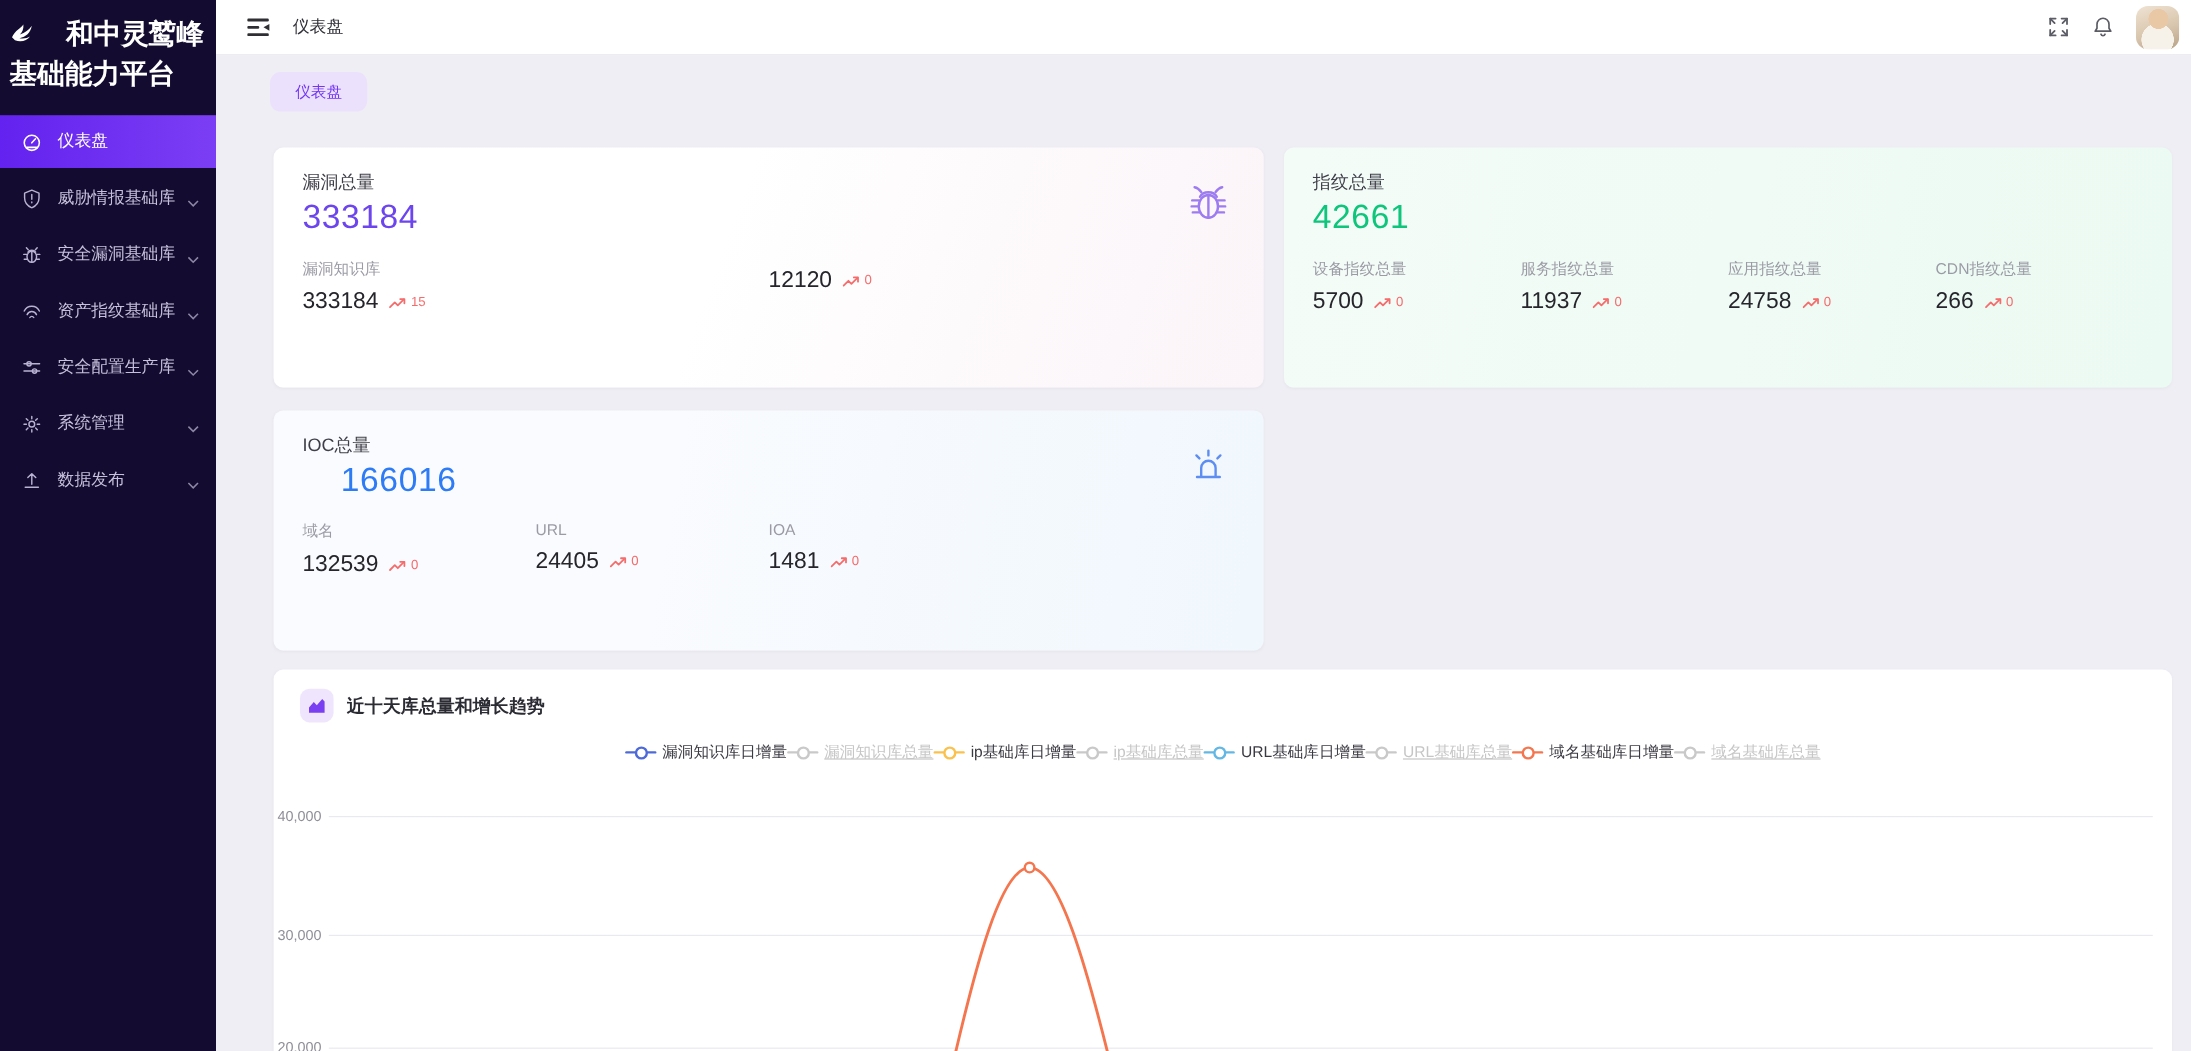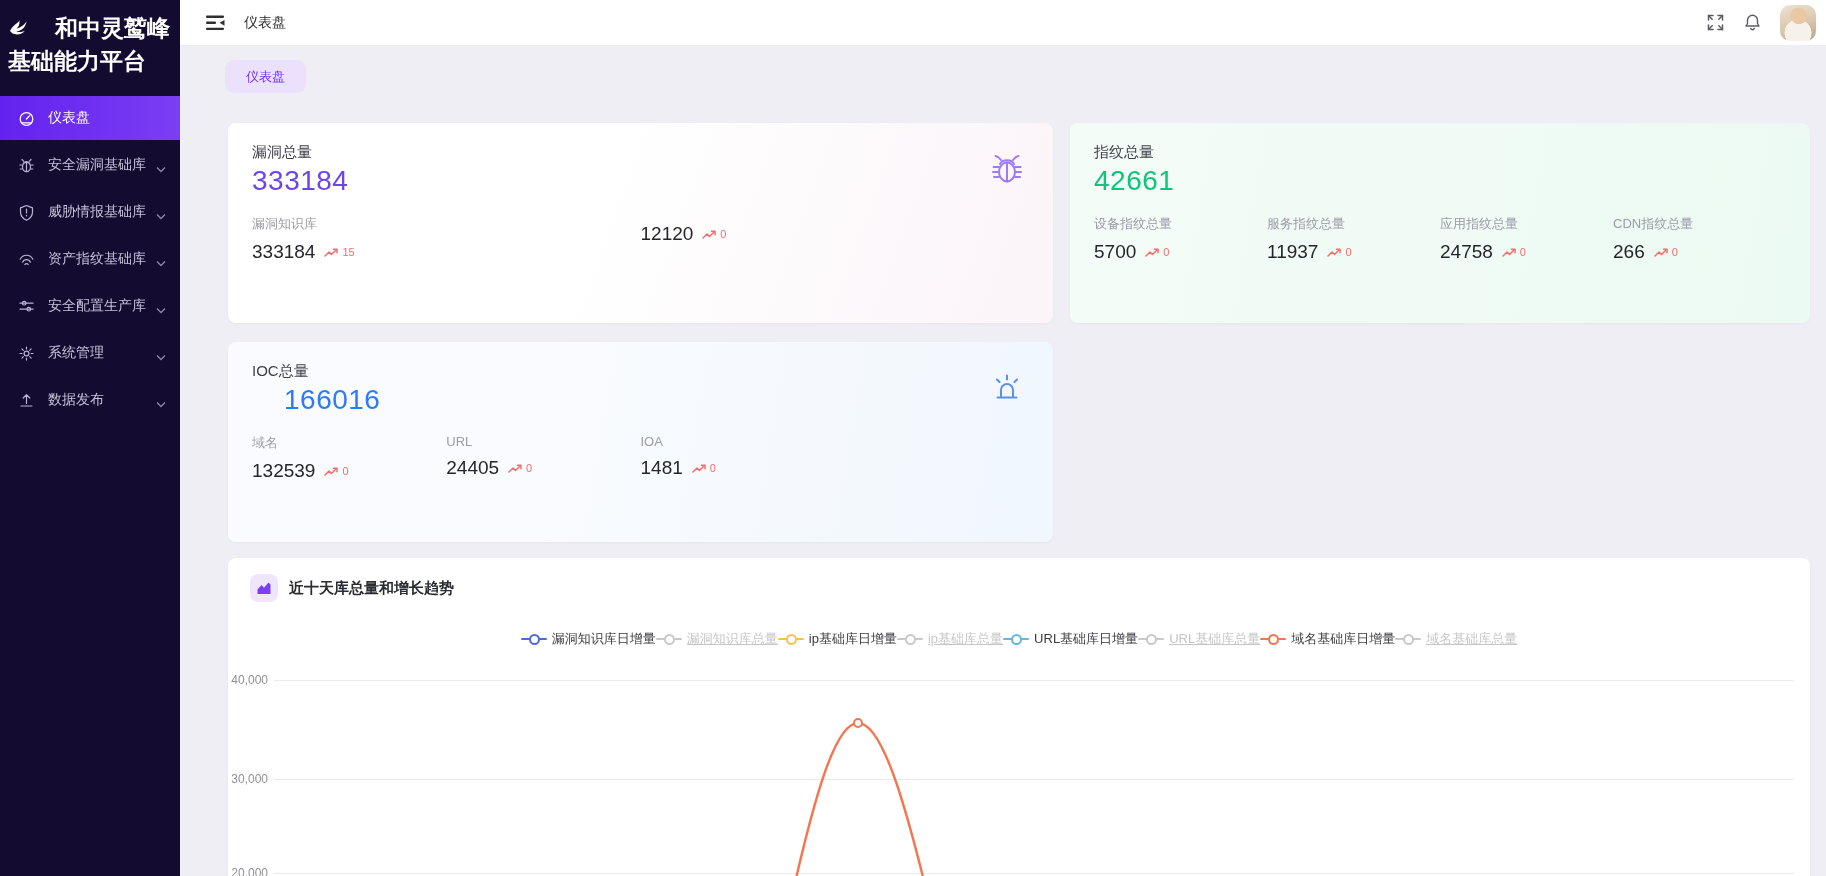--- a/index.html
+++ b/index.html
@@ -60,21 +60,21 @@
   .corner-icon { position:absolute; top:28px; right:28px; width:36px; height:36px; }
 
   .today-label { position:absolute; left:24px; top:92px; font-size:13px; color:#9b9ba5; }
   .today-track { position:absolute; left:24px; right:24px; top:118px; height:6px; border-radius:3px; background:#e9e8ee; }
 
   
   .card-chart { left:228px; top:558px; width:1582px; height:430px; background:#fff; }
   .chart-title-row { position:absolute; left:22px; top:16px; display:flex; align-items:center; }
   .chart-title-icon { width:28px; height:28px; border-radius:8px; background:#efe6fd; display:flex; align-items:center; justify-content:center; }
   .chart-title { margin-left:11px; font-size:15px; font-weight:700; color:#2b2b33; }
-  .legend { position:absolute; left:0; right:0; top:72px; display:flex; justify-content:center; align-items:center; }
+  .legend { position:absolute; left:0; right:0; top:60px; display:flex; justify-content:center; align-items:center; }
   .legend-item { display:flex; align-items:center; gap:5px; cursor:pointer; }
   .lg-marker { position:relative; width:26px; height:12px; }
   .lg-marker::before { content:''; position:absolute; left:0; right:0; top:5px; height:2px; background:var(--c,#999); border-radius:2px; }
   .lg-marker::after { content:''; position:absolute; left:8px; top:1px; width:7px; height:7px; border:2px solid var(--c,#999); border-radius:50%; background:#fff; }
   .lg-label { font-size:13px; color:#3a3a42; }
   .legend-item.off .lg-label { color:#c6c6c6;text-decoration:underline; }
 
   .gridline { position:absolute; left:46px; right:16px; height:0; border-top:1px solid #e9e9f0; }
   .ytick { position:absolute; left:0; width:40px; text-align:right; font-size:12px; color:#8f8f99; }
   .trend-svg { position:absolute; left:0; top:0; }
@@ -102,41 +102,41 @@
               <circle cx="8.5" cy="9" r="6.3"></circle>
               <path d="M8.5 9 L11.6 5.6" stroke-linecap="round"></path>
               <path d="M4.5 12.8 h8" stroke-linecap="round"></path>
             </svg>
         </span>
         <span>仪表盘</span>
       </div>
 
       <div class="menu-item">
         <span class="mi-icon">
+          <svg viewBox="0 0 17 17" fill="none" stroke-width="1.2" stroke-linejoin="round">
+              <path d="M8.5 1.5 L14.5 3.9 V8 c0 4-2.6 6.7-6 8.2 C5.1 14.7 2.5 12 2.5 8 V3.9 Z"></path>
+              <path d="M8.5 5 v4 M8.5 11.3 v.7" stroke-linecap="round"></path>
+            </svg>
+        </span>
+        <span>威胁情报基础库</span>
+        <span class="mi-chevron"><svg viewBox="0 0 10 8" fill="none" stroke-width="1.3">
+              <path d="M1 1.5 L5 5.5 L9 1.5"></path>
+            </svg></span>
+      </div>
+
+      <div class="menu-item">
+        <span class="mi-icon">
           <svg viewBox="0 0 17 17" fill="none" stroke-width="1.2" stroke-linecap="round">
               <path d="M5.5 4.2 L4 2.5 M11.5 4.2 L13 2.5"></path>
               <path d="M5.3 6.2 a3.6 3 0 0 1 6.4 0"></path>
               <ellipse cx="8.5" cy="10" rx="4" ry="4.6"></ellipse>
               <path d="M8.5 5.4 V14.6 M4.5 8 H1.8 M4.5 12 H2.2 M12.5 8 H15.2 M12.5 12 H14.8"></path>
             </svg>
         </span>
         <span>安全漏洞基础库</span>
-        <span class="mi-chevron"><svg viewBox="0 0 10 8" fill="none" stroke-width="1.3">
-              <path d="M1 1.5 L5 5.5 L9 1.5"></path>
-            </svg></span>
-      </div>
-
-      <div class="menu-item">
-        <span class="mi-icon">
-          <svg viewBox="0 0 17 17" fill="none" stroke-width="1.2" stroke-linejoin="round">
-              <path d="M8.5 1.5 L14.5 3.9 V8 c0 4-2.6 6.7-6 8.2 C5.1 14.7 2.5 12 2.5 8 V3.9 Z"></path>
-              <path d="M8.5 5 v4 M8.5 11.3 v.7" stroke-linecap="round"></path>
-            </svg>
-        </span>
-        <span>威胁情报基础库</span>
         <span class="mi-chevron"><svg viewBox="0 0 10 8" fill="none" stroke-width="1.3">
               <path d="M1 1.5 L5 5.5 L9 1.5"></path>
             </svg></span>
       </div>
 
       <div class="menu-item">
         <span class="mi-icon">
           <svg viewBox="0 0 17 17" fill="none" stroke-width="1.2" stroke-linecap="round">
               <path d="M2.2 8.2 a7 7 0 0 1 12.6 0"></path>
               <path d="M4.6 11.2 a4.2 4.2 0 0 1 7.8 0"></path>

